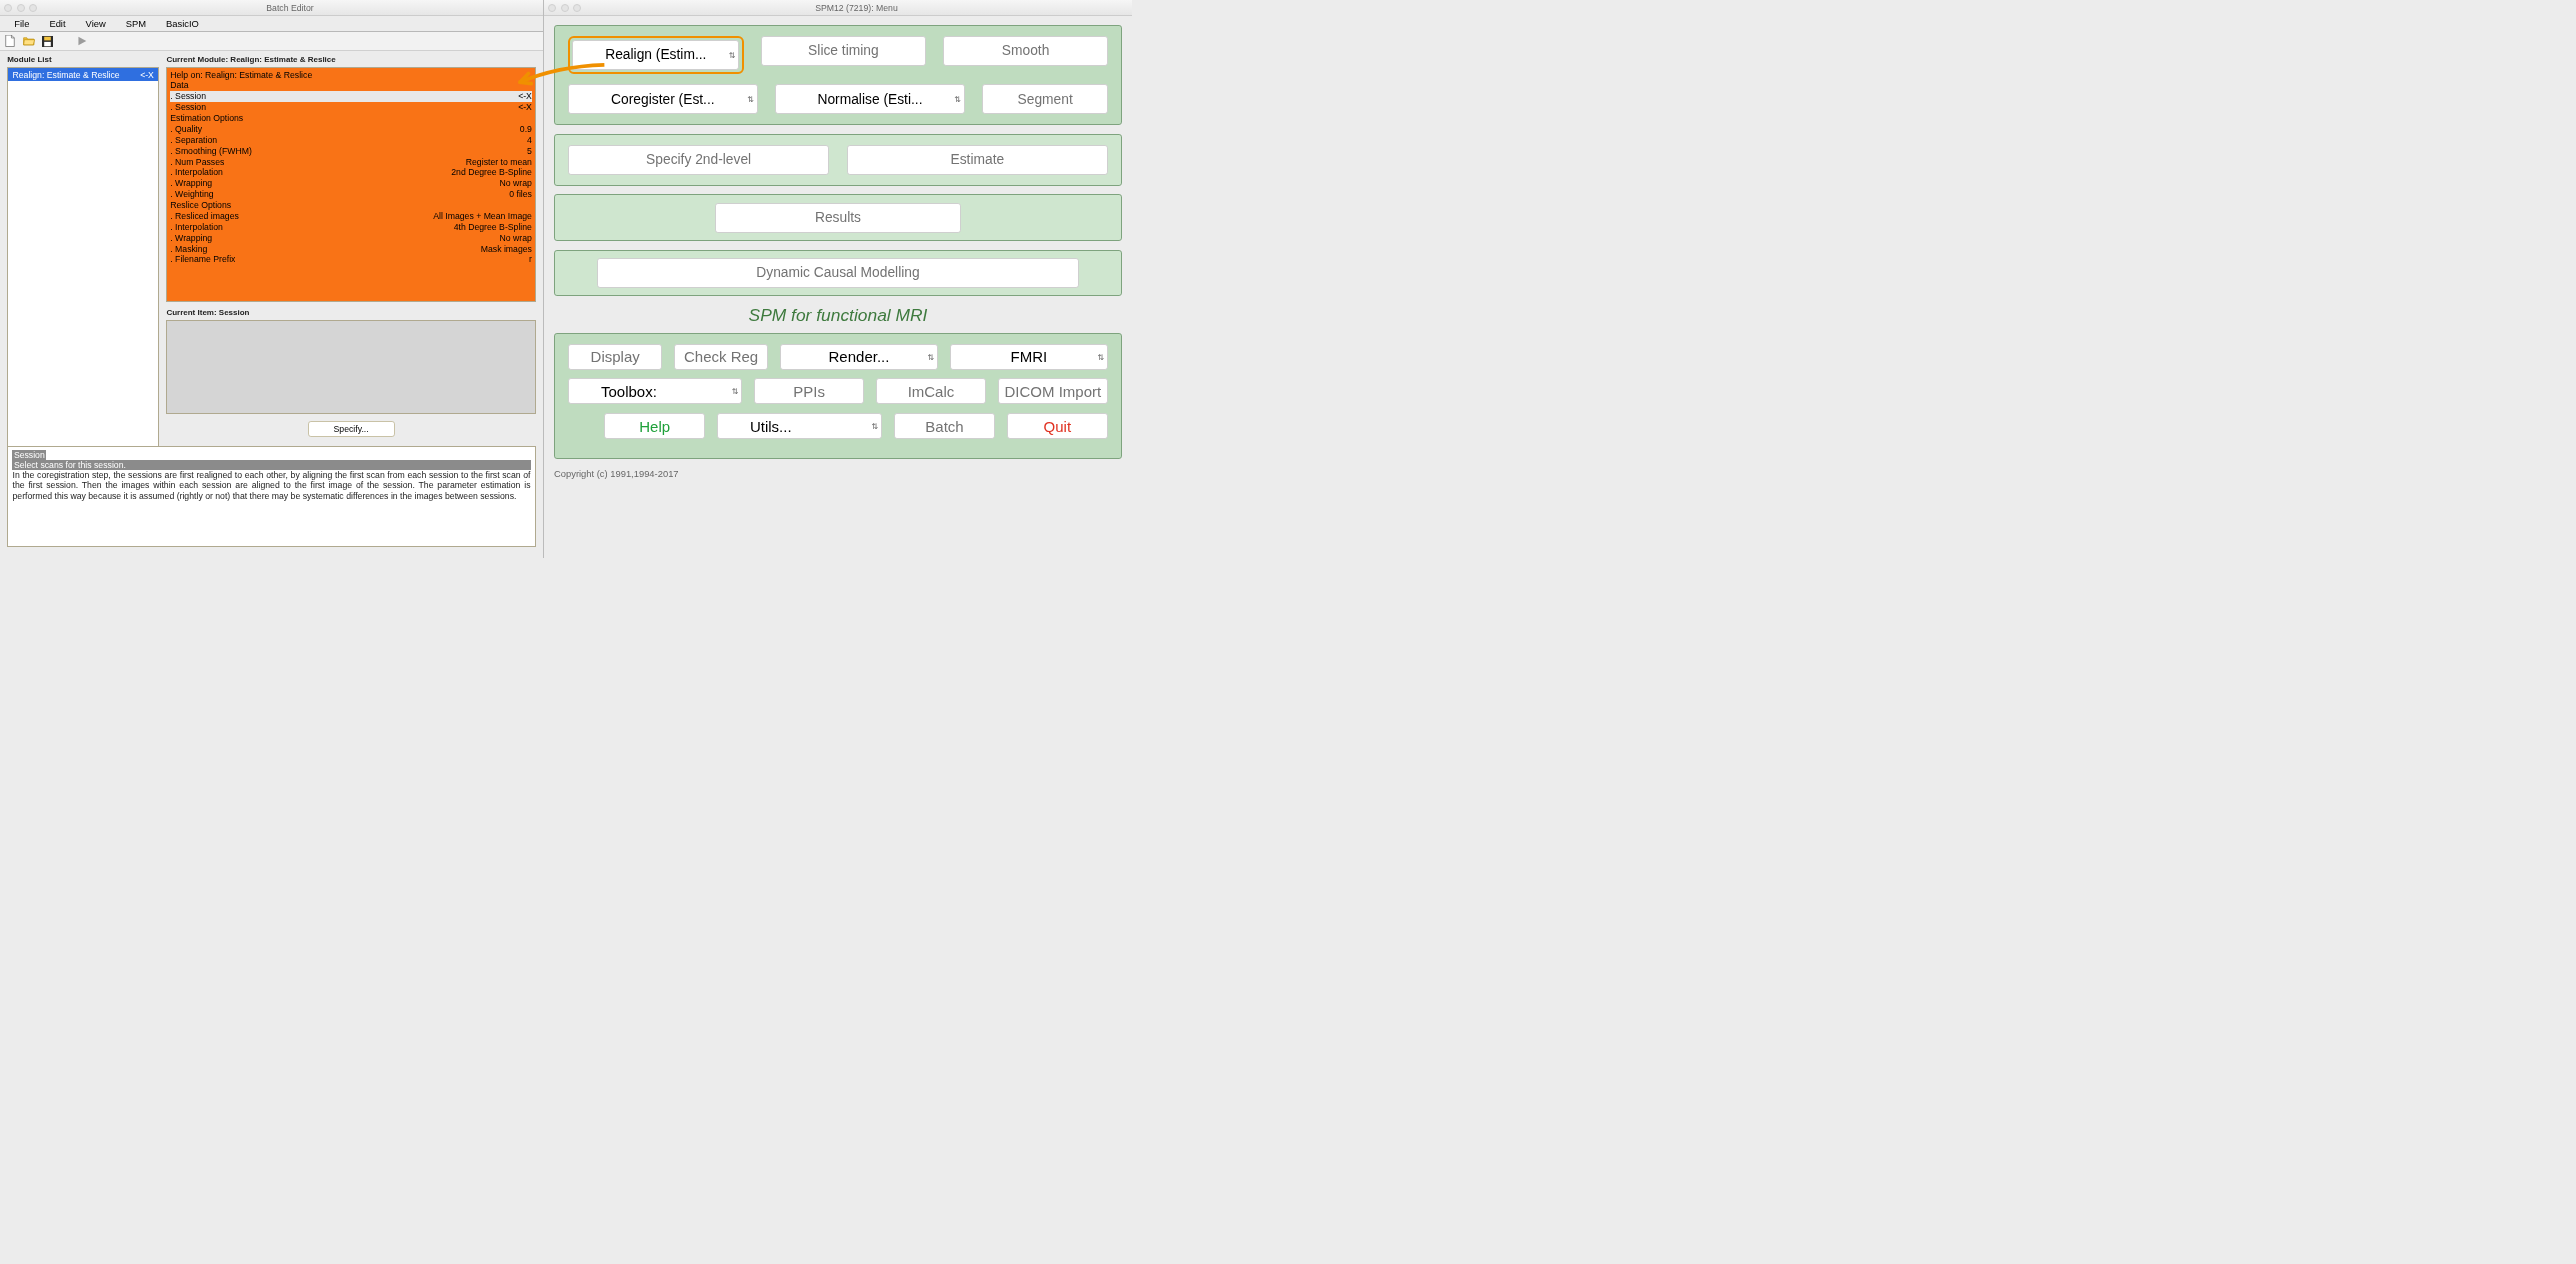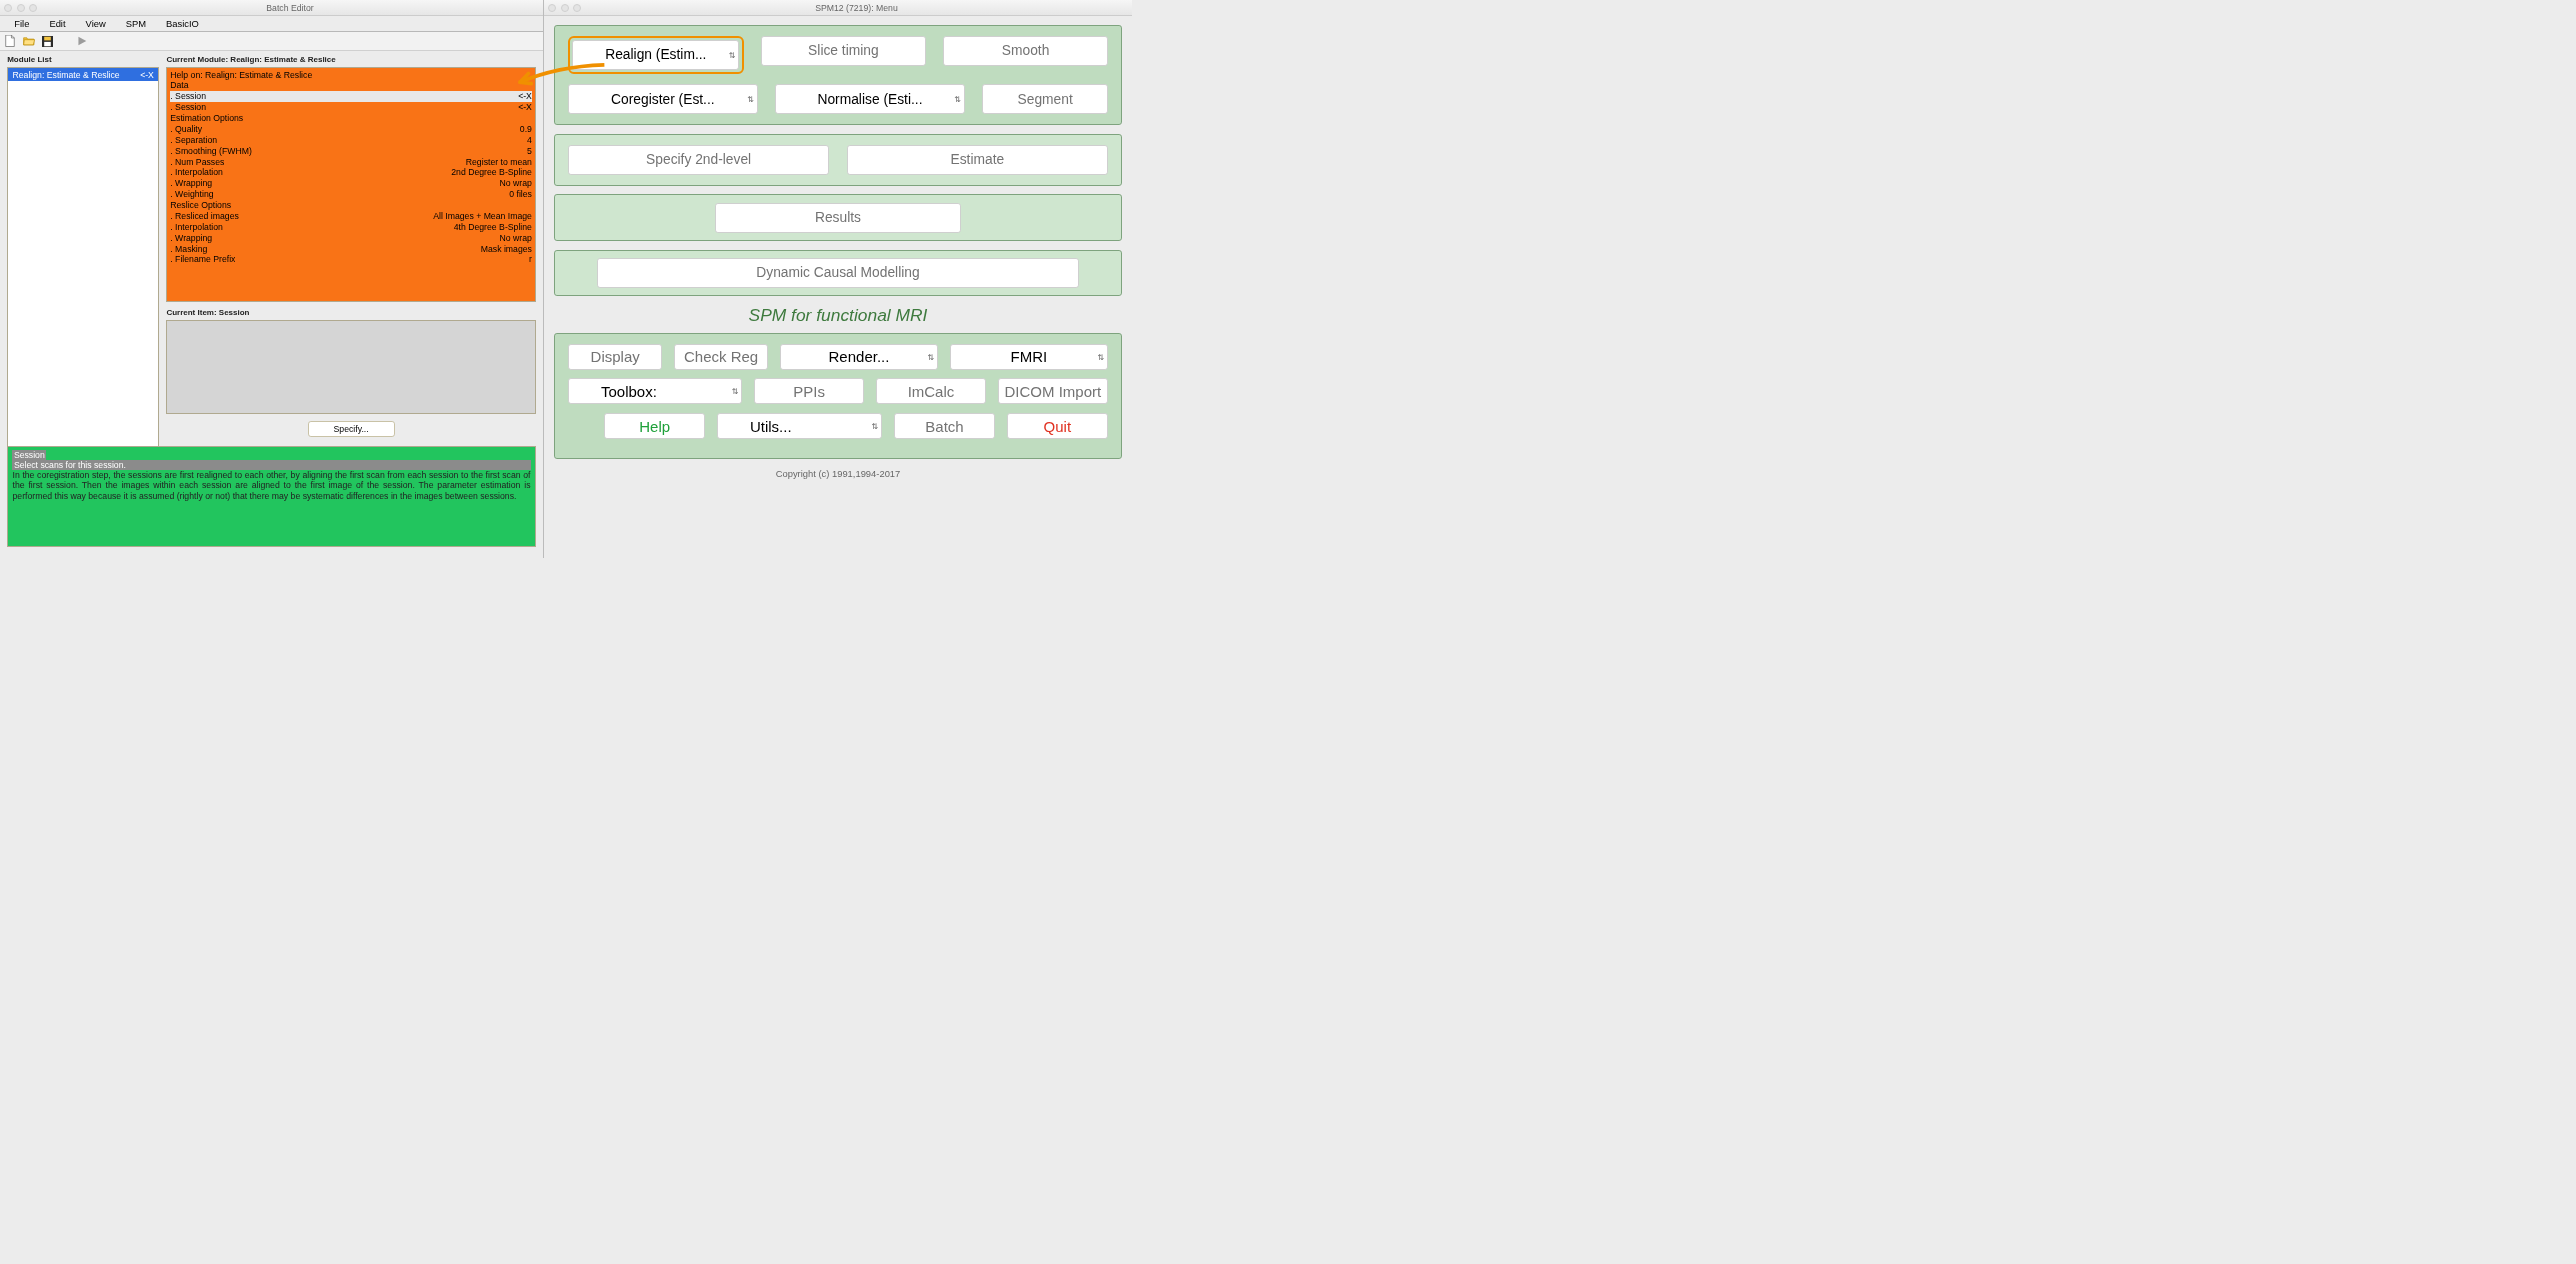--- a/index.html
+++ b/index.html
@@ -25,21 +25,21 @@
 .module-detail { background:#f97316; border:0.7px solid #b0a98f; height:235px; overflow:auto; font-size:8.7px; padding:1.4px 2.9px; line-height:1.25; }
 .module-detail .row { display:flex; justify-content:space-between; white-space:nowrap; }
 .module-detail .row .l { overflow:hidden; text-overflow:ellipsis; }
 .module-detail .row.hi { background:#e8e8e8; }
 
 .cur-item-box { margin-top:5.8px; }
 .cur-item-area { background:#d5d5d5; border:0.7px solid #b0a98f; height:94px; margin-top:2.9px; }
 
 .specify-btn { margin-top:7.2px; width:87px; height:16px; background:#fff; border:0.7px solid #c9c2a6; border-radius:2.9px; font-size:8.7px; display:flex; align-items:center; justify-content:center; margin-left:auto; margin-right:auto; }
 
-.help-panel { position:absolute; left:7.2px; right:7.2px; top:446px; background:#22c55e; border:0.7px solid #b0a98f; height:101px; font-size:8.7px; padding:2.9px 4.3px; color:#222; }
+.help-panel { position:absolute; left:7.2px; right:7.2px; top:446px; background:#ffffff; border:0.7px solid #b0a98f; height:101px; font-size:8.7px; padding:2.9px 4.3px; color:#222; }
 .help-panel .ht { background:#8b8b8b; color:#fff; display:inline; padding:0 1.4px; }
 .help-panel .sub { background:#8b8b8b; color:#fff; display:block; padding:0 1.4px; margin-top:0; }
 .help-panel .bodytext { text-align:justify; line-height:1.2; }
 
 
 .spm-window { position:absolute; left:544px; top:0; width:588px; height:558px; background:#ececec; }
 .spm-window .titlebar { }
 .spm-body { padding:8.7px 10px 0 10px; }
 
 .spm-panel { background:#bfdcbf; border:0.7px solid #7ea37e; border-radius:2.9px; padding:10px 13px; margin-bottom:8.7px; }
@@ -56,21 +56,21 @@
 .highlight-box { border:2.2px solid #f09000; border-radius:5.8px; padding:2.2px; flex:1; display:flex; }
 .highlight-box .spm-dd { flex:1; margin:0; }
 
 .spm-caption { text-align:center; font-style:italic; font-size:17.4px; color:#3e7a3e; font-weight:300; margin:5.8px 0 7.2px; }
 
 .spm-bottom .spm-row { gap:11.6px; margin-bottom:8.7px; }
 .spm-bottom .spm-btn, .spm-bottom .spm-dd { height:26px; font-size:15px; }
 .spm-btn.green { color:#1fa03a;margin-left:36px; }
 .spm-btn.red { color:#e03020; }
 
-.copyright { font-size:9.4px; color:#666; text-align:center; margin-top:2.9px; }
+.copyright { font-size:9.4px; color:#666; text-align:left; margin-top:2.9px; }
 
 
 .arrow { position:absolute; left:514px; top:59px; width:94px; height:29px; pointer-events:none; }
 
 </style>
 </head>
 <body>
 
 <div class="batch-window">
   <div class="titlebar">

